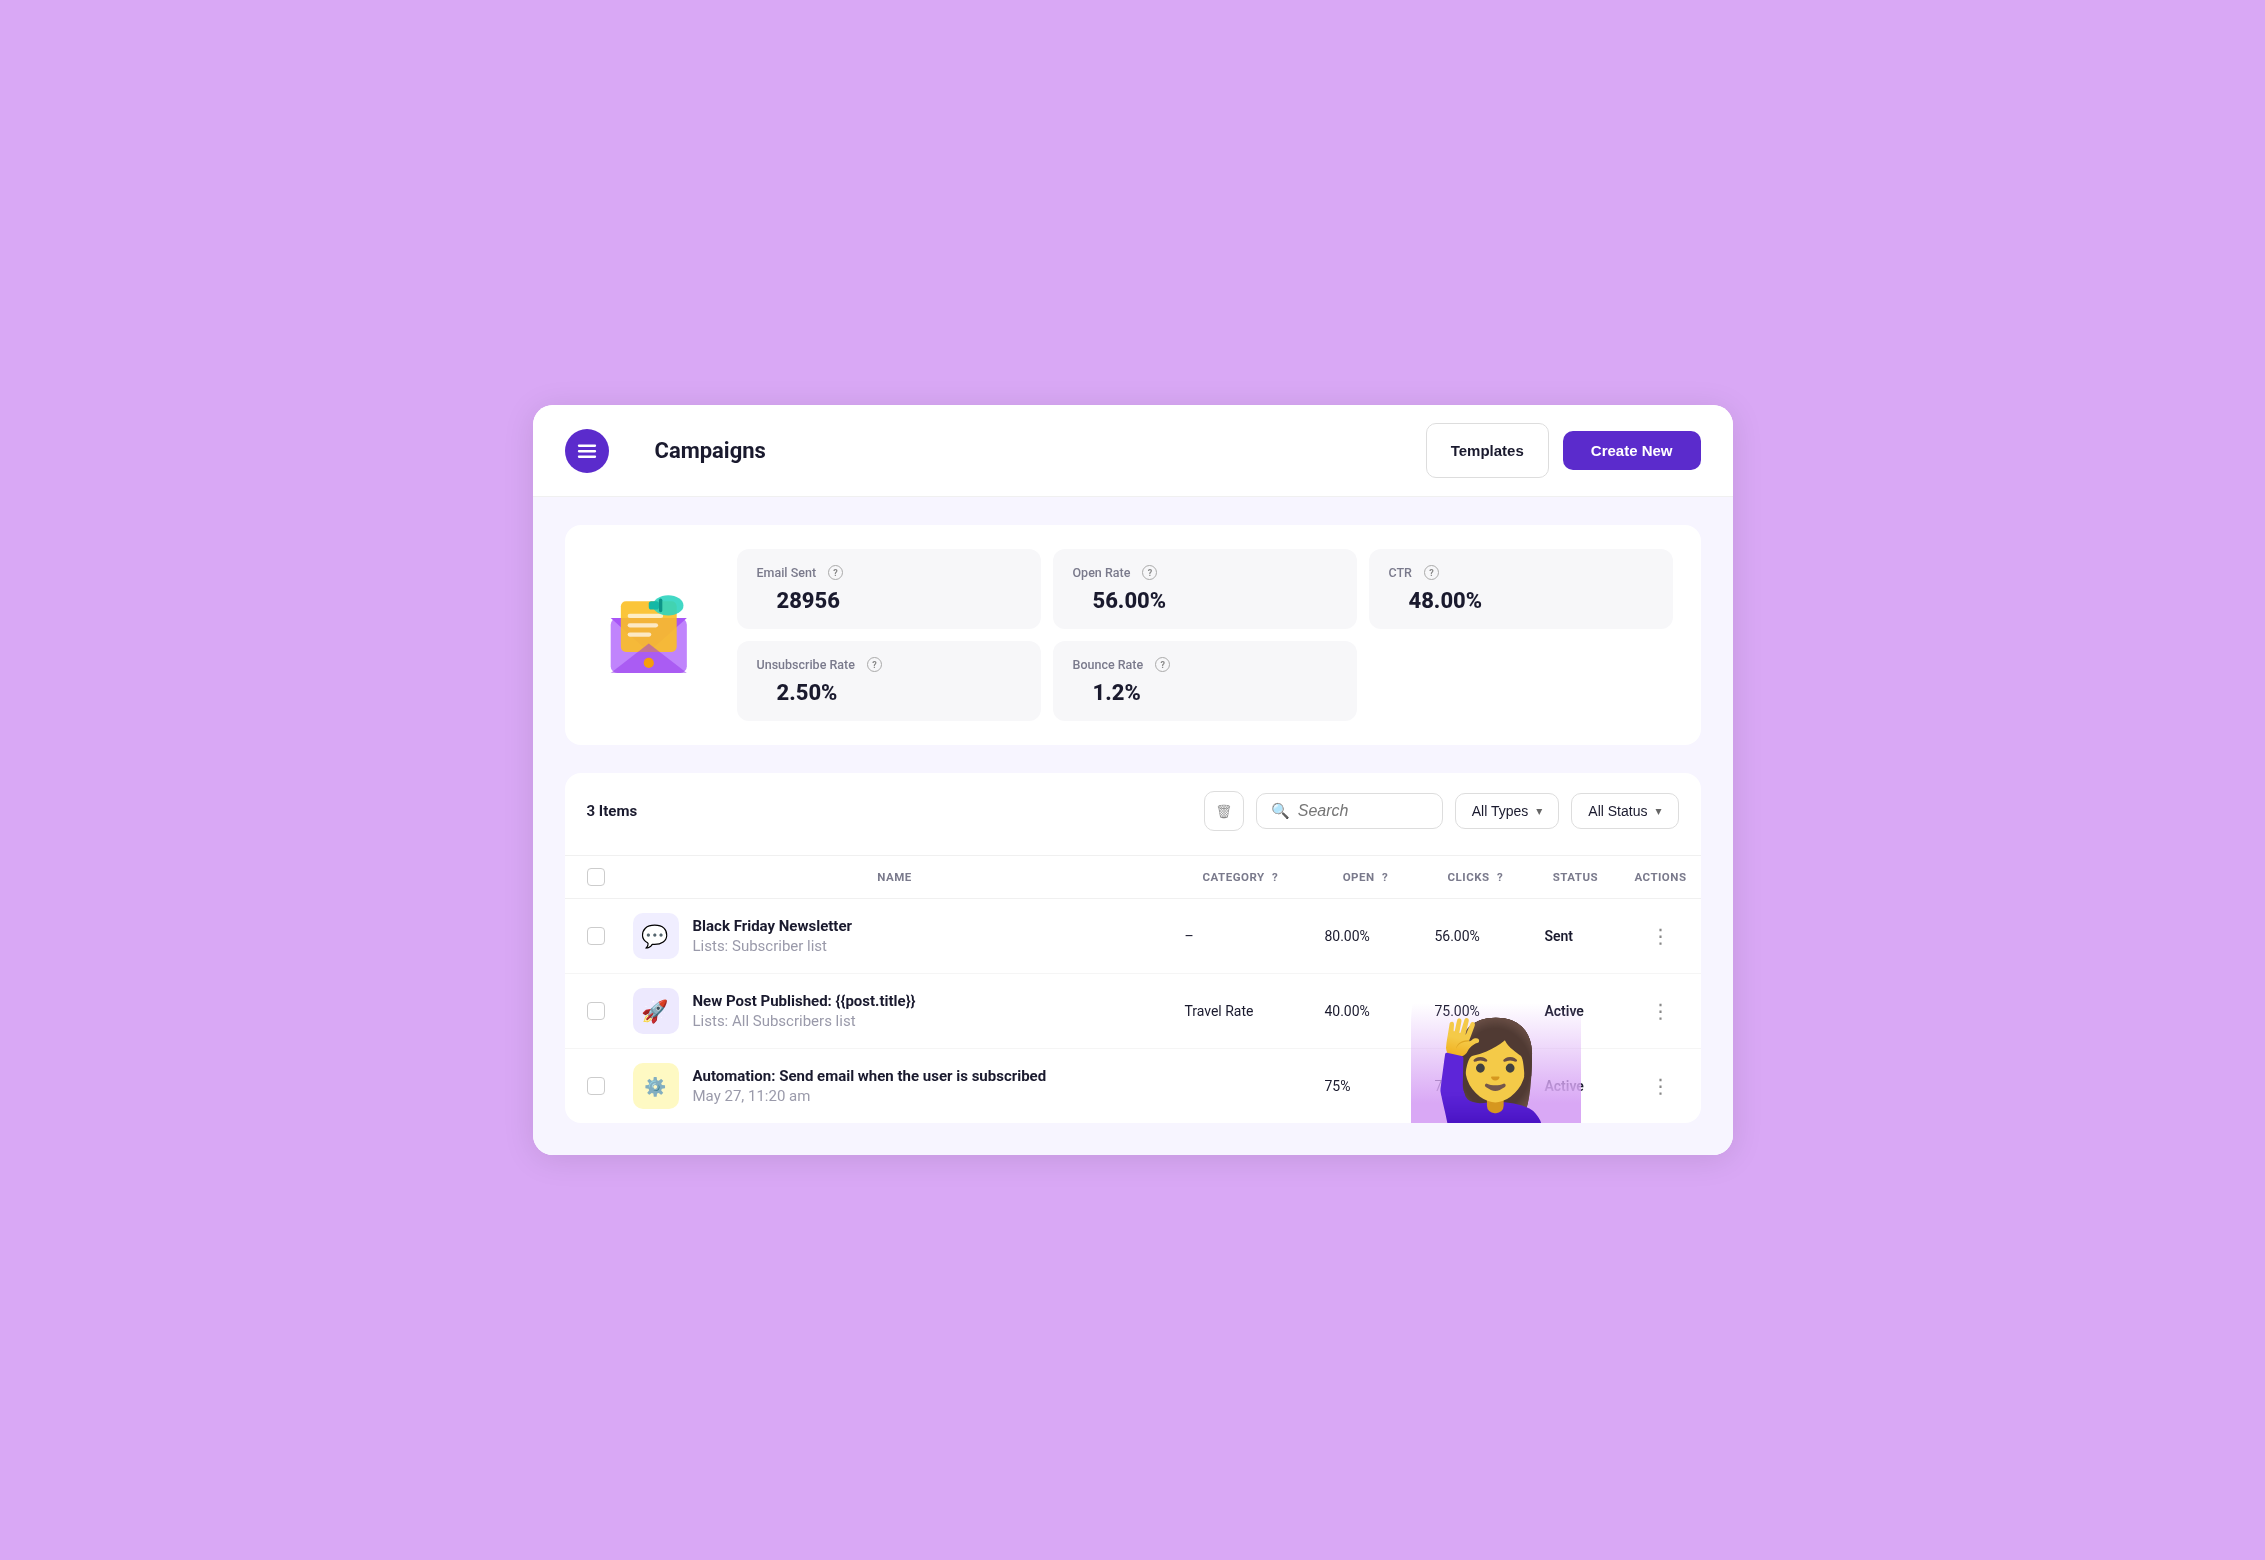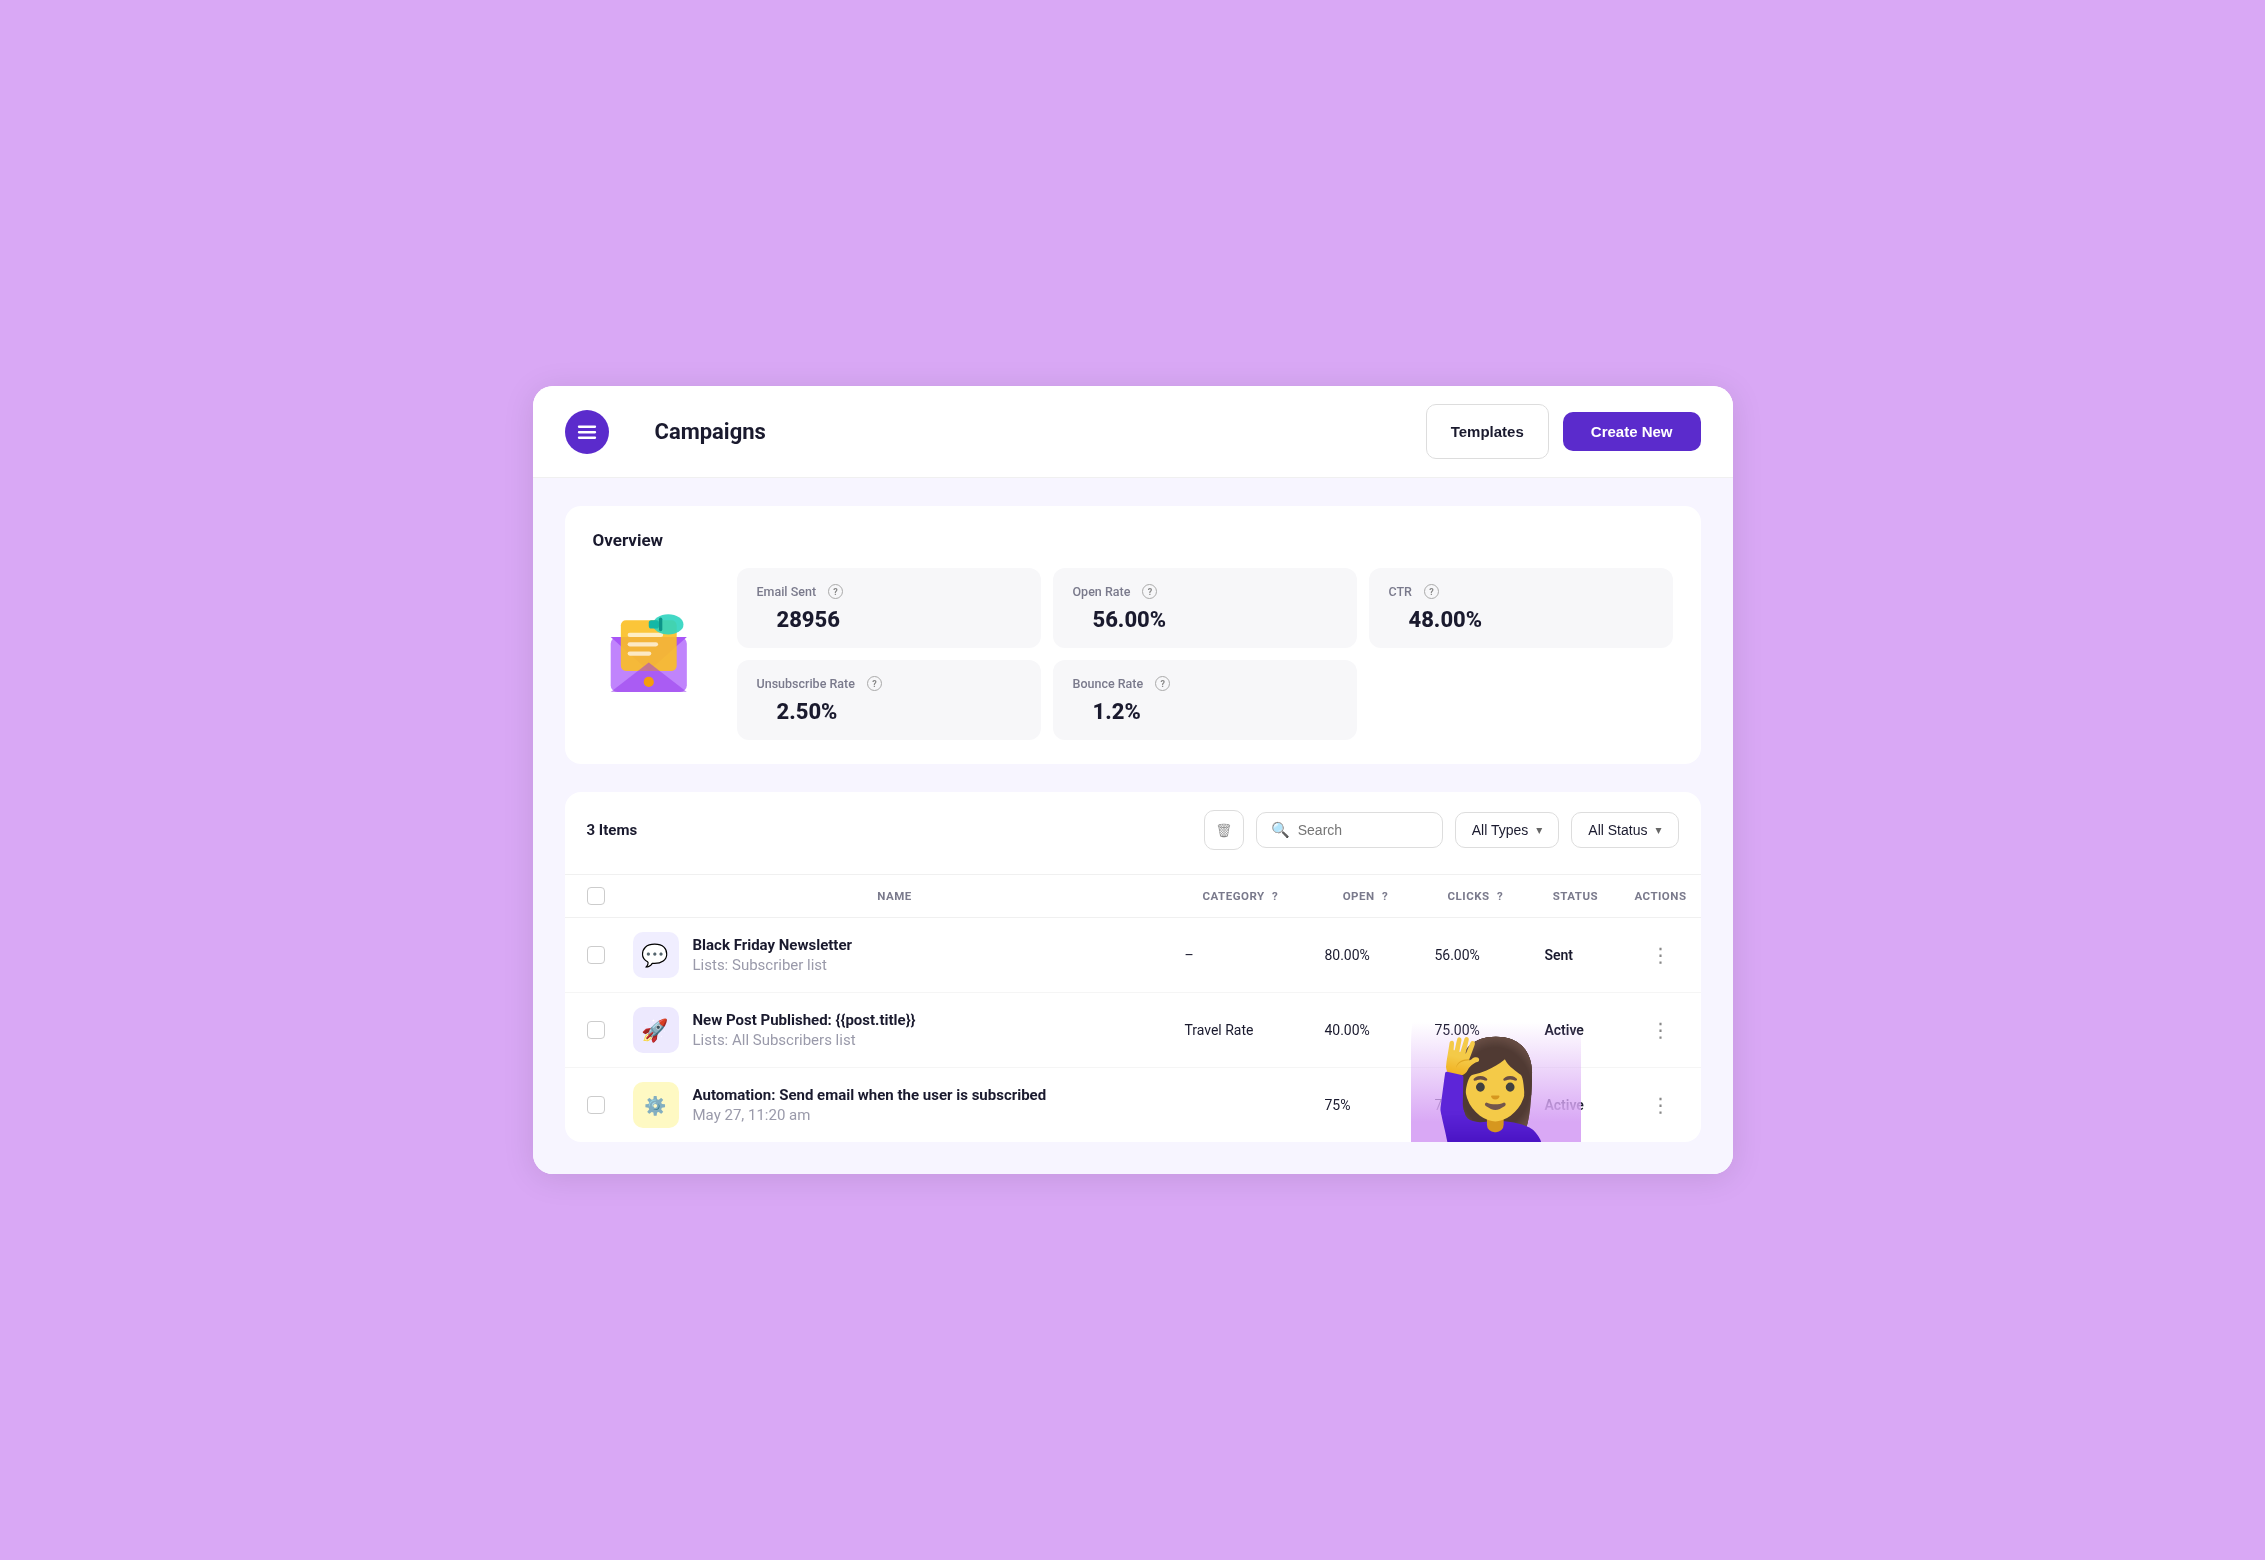--- a/index.html
+++ b/index.html
@@ -175,24 +175,25 @@
       align-items: center;
       border: 1.5px solid #ddd;
       border-radius: 10px;
       padding: 8px 14px;
       gap: 8px;
       min-width: 180px;
     }
     .search-box input {
       border: none;
       outline: none;
-      font-size: 14px;
+      font-size: 16px;
       color: #000000;
       background: transparent;
       width: 130px;
+      font-style: italic;
     }
     .search-icon { color: #aaa; font-size: 15px; }
     .dropdown-btn {
       display: flex;
       align-items: center;
       gap: 8px;
       border: 1.5px solid #ddd;
       border-radius: 10px;
       padding: 9px 16px;
       background: #fff;
@@ -310,21 +311,20 @@
     </div>
     <div class="header-right">
       <button class="btn-templates">Templates</button>
       <button class="btn-create">Create New</button>
     </div>
   </div>
 
   <div class="main">
 
     <div class="overview-card">
-      <div class="overview-title">Overview</div>
       <div class="overview-body">
 
         <div class="overview-image">
           <svg class="envelope-svg" viewBox="0 0 120 130">
 
             <rect x="10" y="45" width="90" height="65" rx="8" fill="#c084fc"></rect>
 
             <polygon points="10,45 100,45 55,85" fill="#a855f7"></polygon>
 
             <rect x="22" y="25" width="66" height="60" rx="6" fill="#fbbf24" opacity="0.9"></rect>

